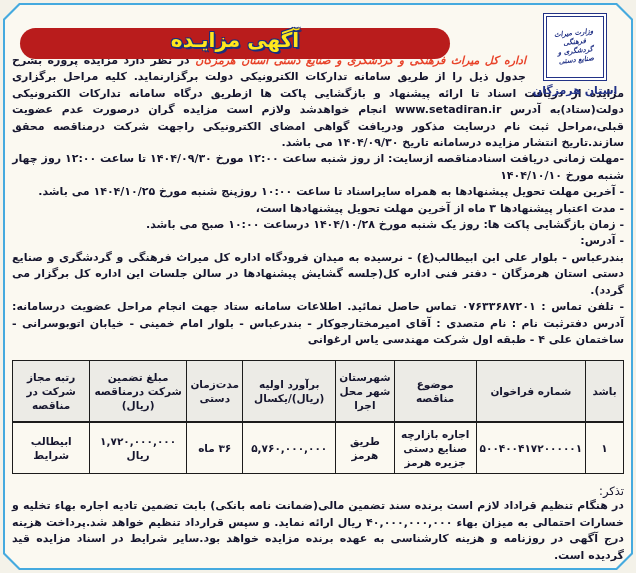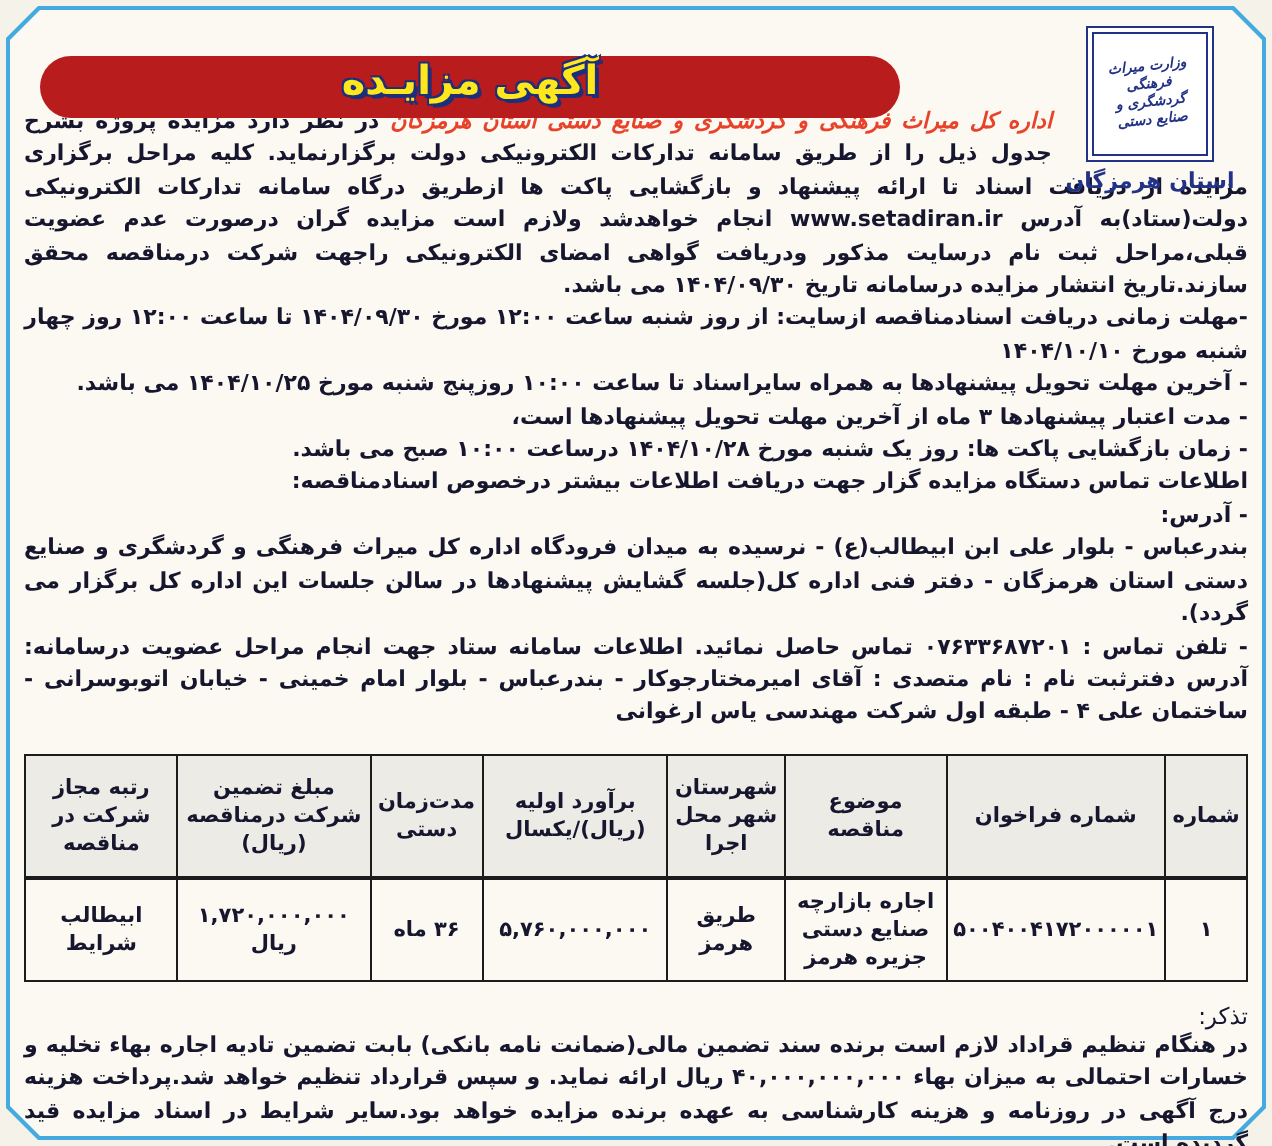--- a/index.html
+++ b/index.html
@@ -95,30 +95,29 @@
           <div class="logo-caption">استان هرمزگان</div>
         </div>
       </div>
 
       <p class="para"><span class="red">اداره کل میراث فرهنگی و گردشگری و صنایع دستی استان هرمزگان</span><span> در نظر دارد مزایده پروژه بشرح جدول ذیل را از طریق سامانه تدارکات الکترونیکی دولت برگزارنماید. کلیه مراحل برگزاری مزایده از دریافت اسناد تا ارائه پیشنهاد و بازگشایی پاکت ها ازطریق درگاه سامانه تدارکات الکترونیکی دولت(ستاد)به آدرس www.setadiran.ir انجام خواهدشد ولازم است مزایده گران درصورت عدم عضویت قبلی،مراحل ثبت نام درسایت مذکور ودریافت گواهی امضای الکترونیکی راجهت شرکت درمناقصه محقق سازند.تاریخ انتشار مزایده درسامانه تاریخ ۱۴۰۴/۰۹/۳۰ می باشد.</span></p>
 
       <div class="line">-مهلت زمانی دریافت اسنادمناقصه ازسایت: از روز شنبه ساعت ۱۲:۰۰ مورخ ۱۴۰۴/۰۹/۳۰ تا ساعت ۱۲:۰۰ روز چهار شنبه مورخ ۱۴۰۴/۱۰/۱۰</div>
       <div class="line">- آخرین مهلت تحویل پیشنهادها به همراه سایراسناد تا ساعت ۱۰:۰۰ روزپنج شنبه مورخ ۱۴۰۴/۱۰/۲۵ می باشد.</div>
       <div class="line">- مدت اعتبار پیشنهادها ۳ ماه از آخرین مهلت تحویل پیشنهادها است،</div>
       <div class="line">- زمان بازگشایی پاکت ها: روز یک شنبه مورخ ۱۴۰۴/۱۰/۲۸ درساعت ۱۰:۰۰ صبح می باشد.</div>
-      <div class="line">اطلاعات تماس دستگاه مزایده گزار جهت دریافت اطلاعات بیشتر درخصوص اسنادمناقصه:</div>
       <div class="line">- آدرس:</div>
       <p class="para">بندرعباس - بلوار علی ابن ابیطالب(ع) - نرسیده به میدان فرودگاه اداره کل میراث فرهنگی و گردشگری و صنایع دستی استان هرمزگان - دفتر فنی اداره کل(جلسه گشایش پیشنهادها در سالن جلسات این اداره کل برگزار می گردد).</p>
       <p class="para">- تلفن تماس : ۰۷۶۳۳۶۸۷۲۰۱ تماس حاصل نمائید. اطلاعات سامانه ستاد جهت انجام مراحل عضویت درسامانه: آدرس دفترثبت نام : نام متصدی : آقای امیرمختارجوکار - بندرعباس - بلوار امام خمینی - خیابان اتوبوسرانی - ساختمان علی ۴ - طبقه اول شرکت مهندسی یاس ارغوانی</p>
     </div>
 
     <table>
       <thead>
         <tr>
-          <th style="width:34px">شماره</th>
+          <th style="width:34px">باشد</th>
           <th style="width:100px">شماره فراخوان</th>
           <th style="width:92px">موضوع مناقصه</th>
           <th style="width:52px">شهرستان شهر محل اجرا</th>
           <th style="width:90px">برآورد اولیه (ریال)/یکسال</th>
           <th style="width:50px">مدت‌زمان دستی</th>
           <th style="width:96px">مبلغ تضمین شرکت درمناقصه (ریال)</th>
           <th style="width:84px">رتبه مجاز شرکت در مناقصه</th>
         </tr>
       </thead>
       <tbody>

